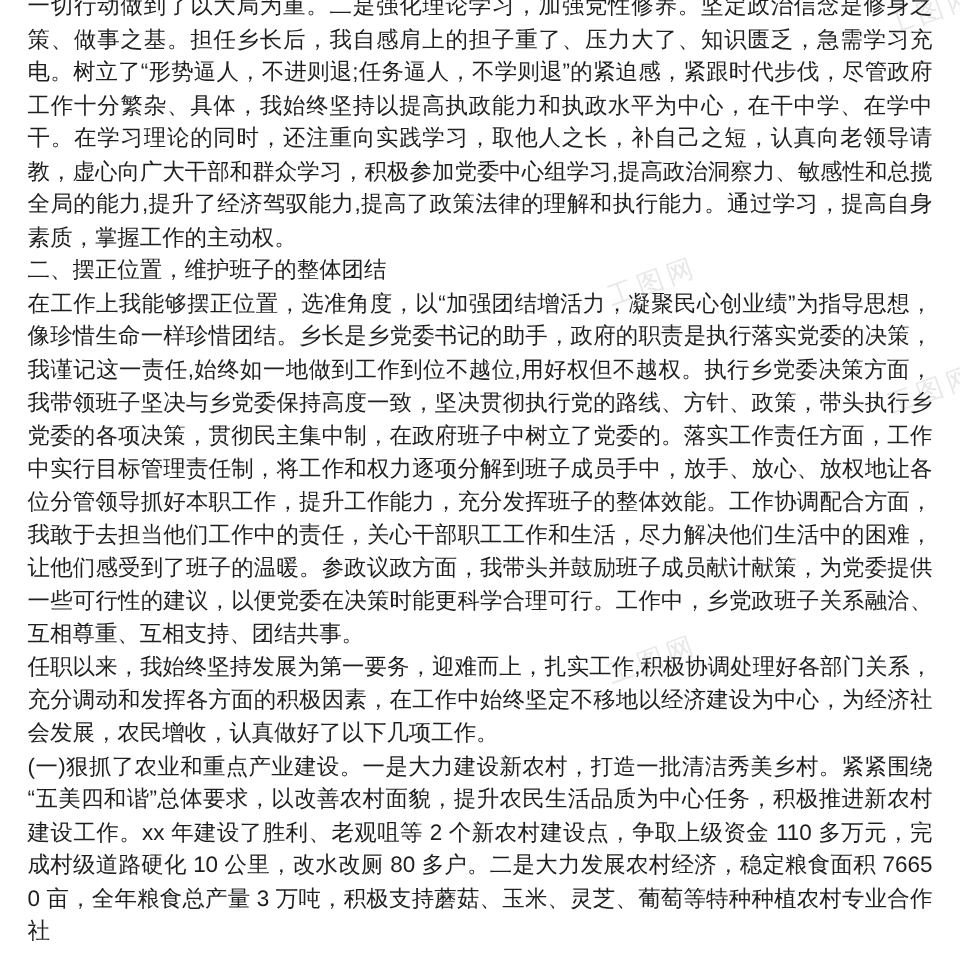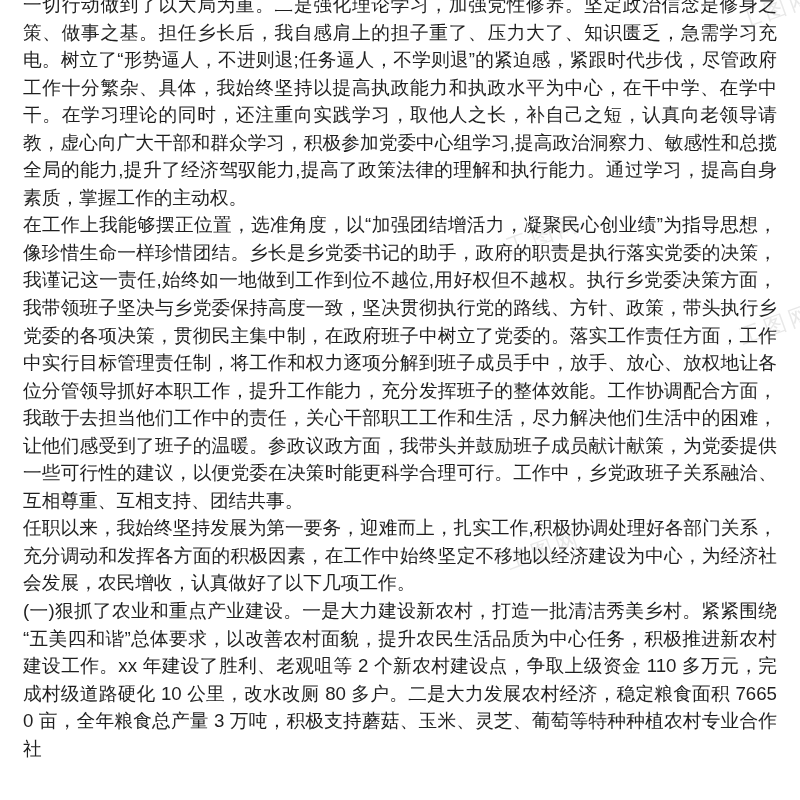--- a/index.html
+++ b/index.html
@@ -48,18 +48,19 @@
 
   <div class="watermark-layer">
     <span class="wm" style="left:505px; top:220px;">工图网</span>
     <span class="wm" style="left:505px; top:535px;">工图网</span>
     <span class="wm" style="left:738px; top:-6px;">工图网</span>
     <span class="wm" style="left:738px; top:310px;">工图网</span>
   </div>
 
   <main class="content">
     <p class="body">一切行动做到了以大局为重。二是强化理论学习，加强党性修养。坚定政治信念是修身之策、做事之基。担任乡长后，我自感肩上的担子重了、压力大了、知识匮乏，急需学习充电。树立了“形势逼人，不进则退;任务逼人，不学则退”的紧迫感，紧跟时代步伐，尽管政府工作十分繁杂、具体，我始终坚持以提高执政能力和执政水平为中心，在干中学、在学中干。在学习理论的同时，还注重向实践学习，取他人之长，补自己之短，认真向老领导请教，虚心向广大干部和群众学习，积极参加党委中心组学习,提高政治洞察力、敏感性和总揽全局的能力,提升了经济驾驭能力,提高了政策法律的理解和执行能力。通过学习，提高自身素质，掌握工作的主动权。</p>
+    <p class="heading">二、摆正位置，维护班子的整体团结</p>
     <p class="body">在工作上我能够摆正位置，选准角度，以“加强团结增活力，凝聚民心创业绩”为指导思想，像珍惜生命一样珍惜团结。乡长是乡党委书记的助手，政府的职责是执行落实党委的决策，我谨记这一责任,始终如一地做到工作到位不越位,用好权但不越权。执行乡党委决策方面，我带领班子坚决与乡党委保持高度一致，坚决贯彻执行党的路线、方针、政策，带头执行乡党委的各项决策，贯彻民主集中制，在政府班子中树立了党委的。落实工作责任方面，工作中实行目标管理责任制，将工作和权力逐项分解到班子成员手中，放手、放心、放权地让各位分管领导抓好本职工作，提升工作能力，充分发挥班子的整体效能。工作协调配合方面，我敢于去担当他们工作中的责任，关心干部职工工作和生活，尽力解决他们生活中的困难，让他们感受到了班子的温暖。参政议政方面，我带头并鼓励班子成员献计献策，为党委提供一些可行性的建议，以便党委在决策时能更科学合理可行。工作中，乡党政班子关系融洽、互相尊重、互相支持、团结共事。</p>
     <p class="body">任职以来，我始终坚持发展为第一要务，迎难而上，扎实工作,积极协调处理好各部门关系，充分调动和发挥各方面的积极因素，在工作中始终坚定不移地以经济建设为中心，为经济社会发展，农民增收，认真做好了以下几项工作。</p>
     <p class="body">(一)狠抓了农业和重点产业建设。一是大力建设新农村，打造一批清洁秀美乡村。紧紧围绕“五美四和谐”总体要求，以改善农村面貌，提升农民生活品质为中心任务，积极推进新农村建设工作。xx 年建设了胜利、老观咀等 2 个新农村建设点，争取上级资金 110 多万元，完成村级道路硬化 10 公里，改水改厕 80 多户。二是大力发展农村经济，稳定粮食面积 76650 亩，全年粮食总产量 3 万吨，积极支持蘑菇、玉米、灵芝、葡萄等特种种植农村专业合作社</p>
   </main>
 
 </div>
 
 </body></html>

